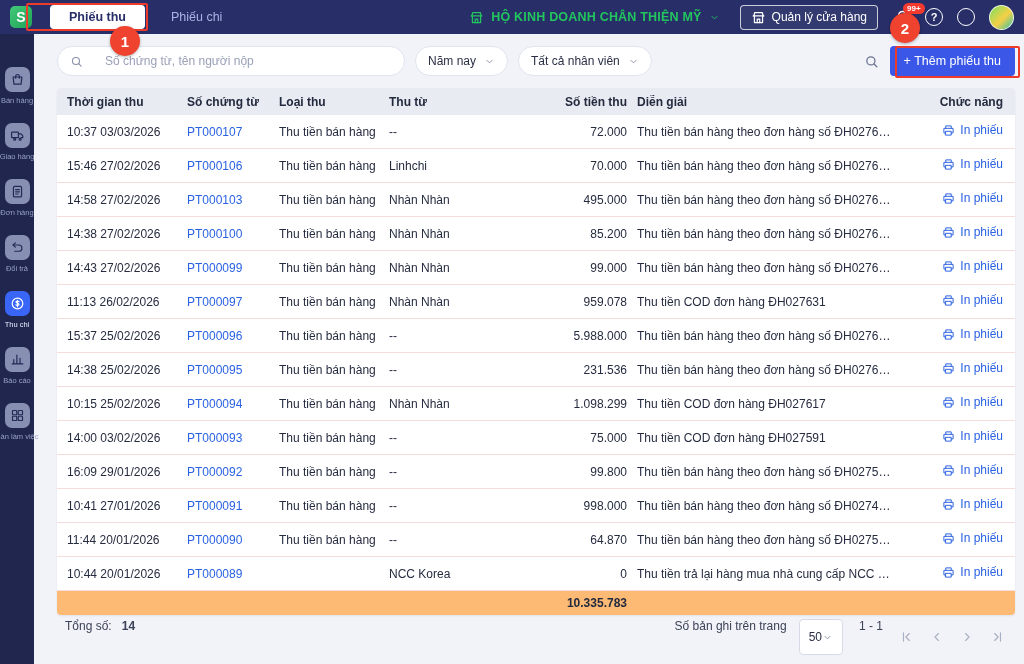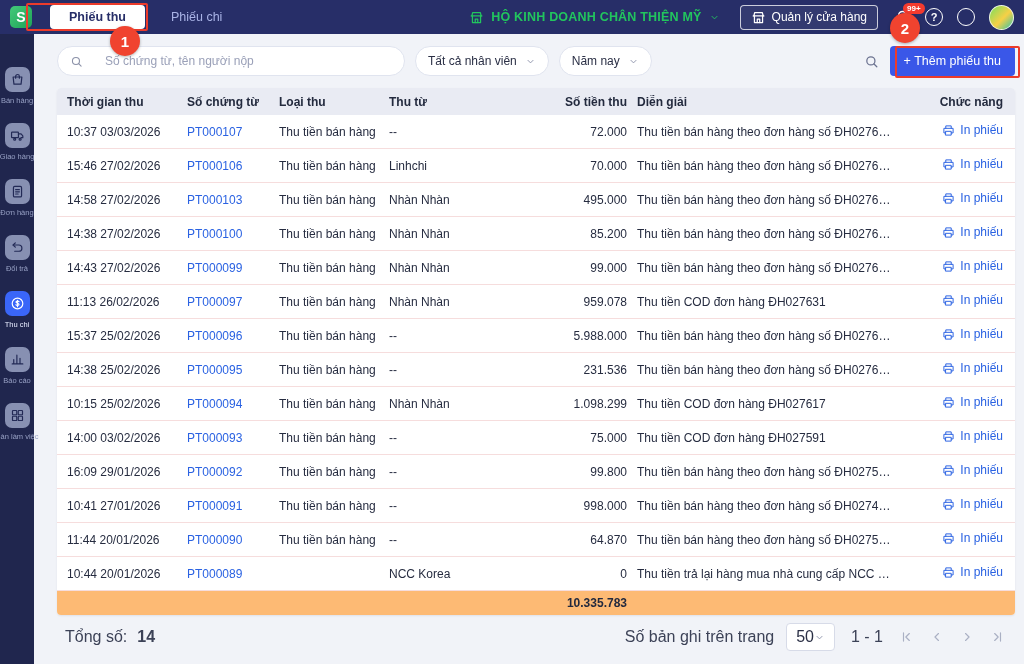--- a/index.html
+++ b/index.html
@@ -71,21 +71,21 @@
   .trow > *:nth-child(5) { text-align:right; }
   .trow > *:nth-child(7) { text-align:right; padding-right:2px; }
   .thead { background:#e9ebf3; height:27px; font-weight:bold; font-size:12px; color:#232a3e; }
   .tdata { height:34px; border-bottom:1px solid #f6dddd; font-size:12px; color:#262c40; }
   .link { color:#2a62e2; text-decoration:none; cursor:pointer; }
   .action-link { display:inline-flex; align-items:flex-end; gap:5px; }
   .action-link svg { width:13px; height:13px; stroke-width:1.8; }
   .trow.total { background:#fdba74; height:24px; font-weight:bold; font-size:12px; color:#232a3e; border-bottom:none; }
 
   
-  .foot { display:flex; align-items:center; height:36px; margin-top:4px; padding:0 8px; font-size:16px; color:#3c4257; }
+  .foot { display:flex; height:36px; margin-top:4px; padding:0 8px; font-size:12px; color:#3c4257; }
   .foot .bold { font-weight:bold; margin-left:10px; }
   .pp-select { margin-left:12px; background:#fff; border:1px solid #d7dbe8; border-radius:4px; padding:4px 9px;
                display:flex; align-items:center; cursor:pointer; color:#2a2f45; }
   .pp-select .chev { color:#8b91a8; }
   .range { margin:0 14px 0 16px; color:#3c4257; }
   .pager { display:flex; align-items:center; gap:10px; color:#aab0c4; }
   .pg-btn { width:20px; height:20px; display:flex; align-items:center; justify-content:center; cursor:pointer; }
   .pg-btn svg { width:14px; height:14px; }
 
   
@@ -226,29 +226,29 @@
       <div class="searchbox">
         <span>
             <svg viewBox="0 0 24 24">
               <circle cx="11" cy="11" r="6.5"></circle>
               <path d="m16 16 4.5 4.5"></path>
             </svg>
           </span>
         <input type="text" placeholder="Số chứng từ, tên người nộp" style="">
       </div>
       <div class="pill-select">
+        <span>Năm nay</span>
+        <span class="chev">
+            <svg viewBox="0 0 24 24">
+              <path d="m6.5 9.5 5.5 5.5 5.5-5.5"></path>
+            </svg>
+          </span>
+      </div>
+      <div class="pill-select">
         <span>Tất cả nhân viên</span>
-        <span class="chev">
-            <svg viewBox="0 0 24 24">
-              <path d="m6.5 9.5 5.5 5.5 5.5-5.5"></path>
-            </svg>
-          </span>
-      </div>
-      <div class="pill-select">
-        <span>Năm nay</span>
         <span class="chev">
             <svg viewBox="0 0 24 24">
               <path d="m6.5 9.5 5.5 5.5 5.5-5.5"></path>
             </svg>
           </span>
       </div>
       <div class="spacer"></div>
       <div class="ghost-search">
         <span>
             <svg viewBox="0 0 24 24">

